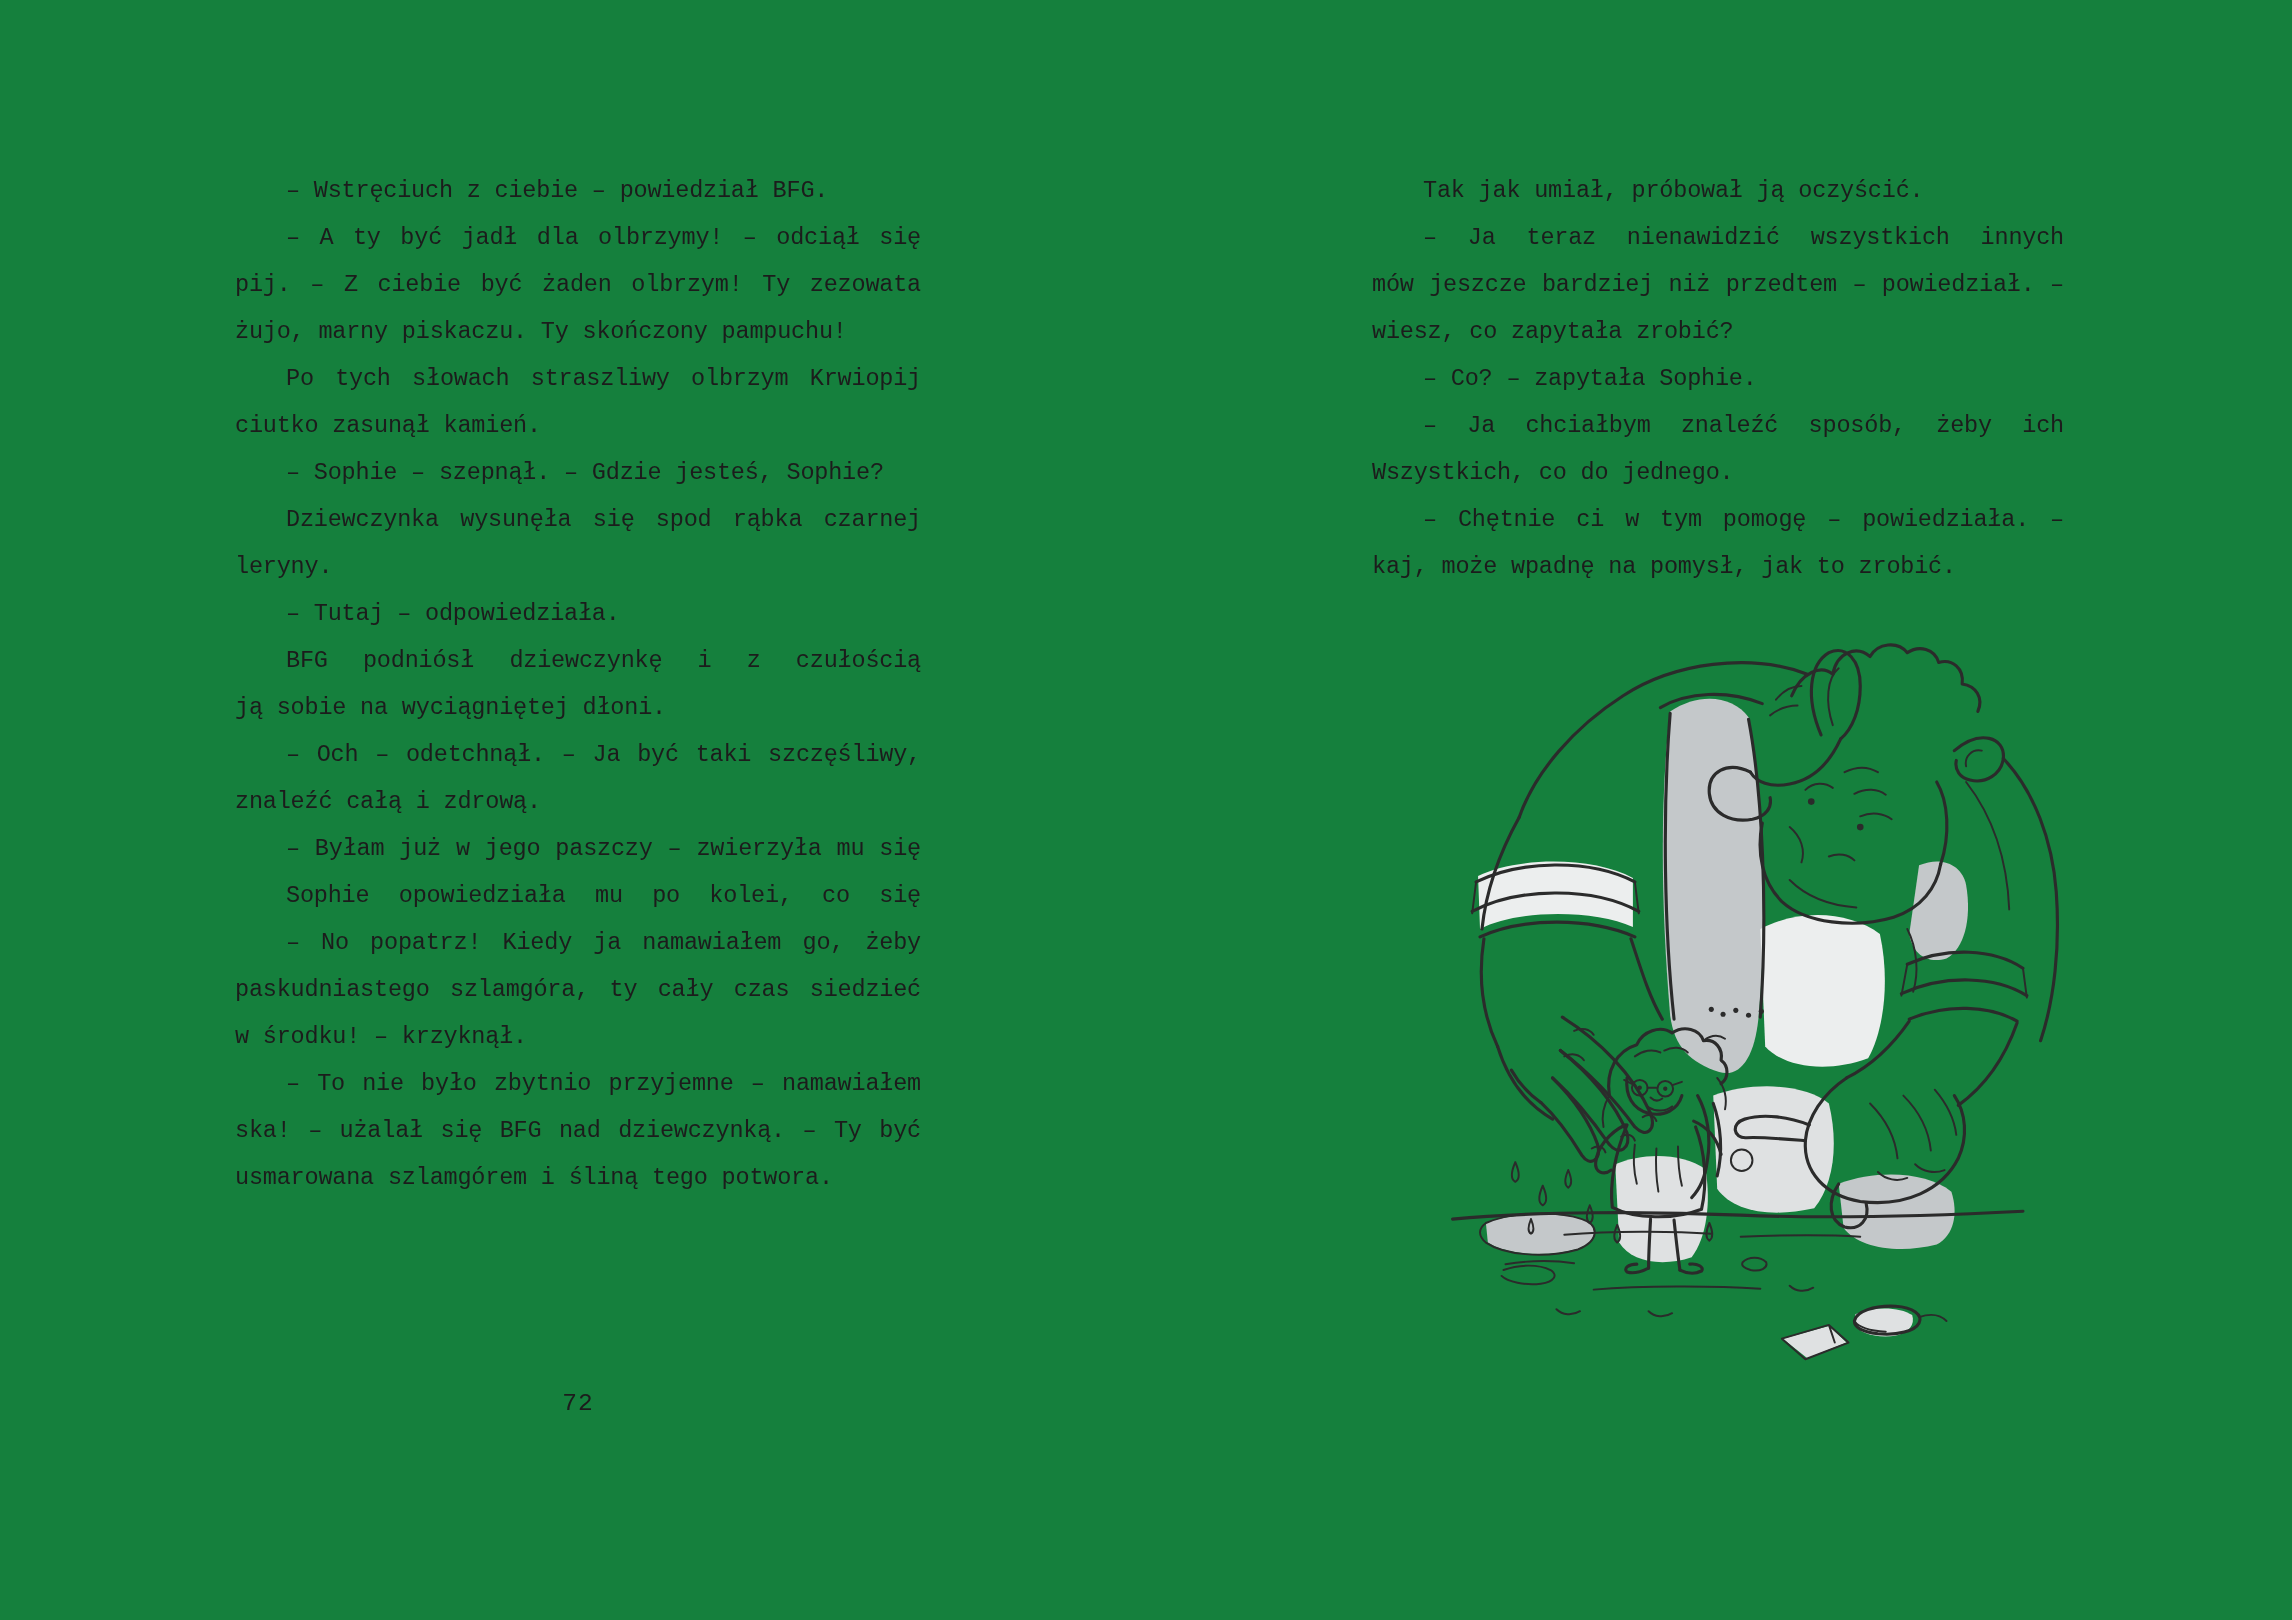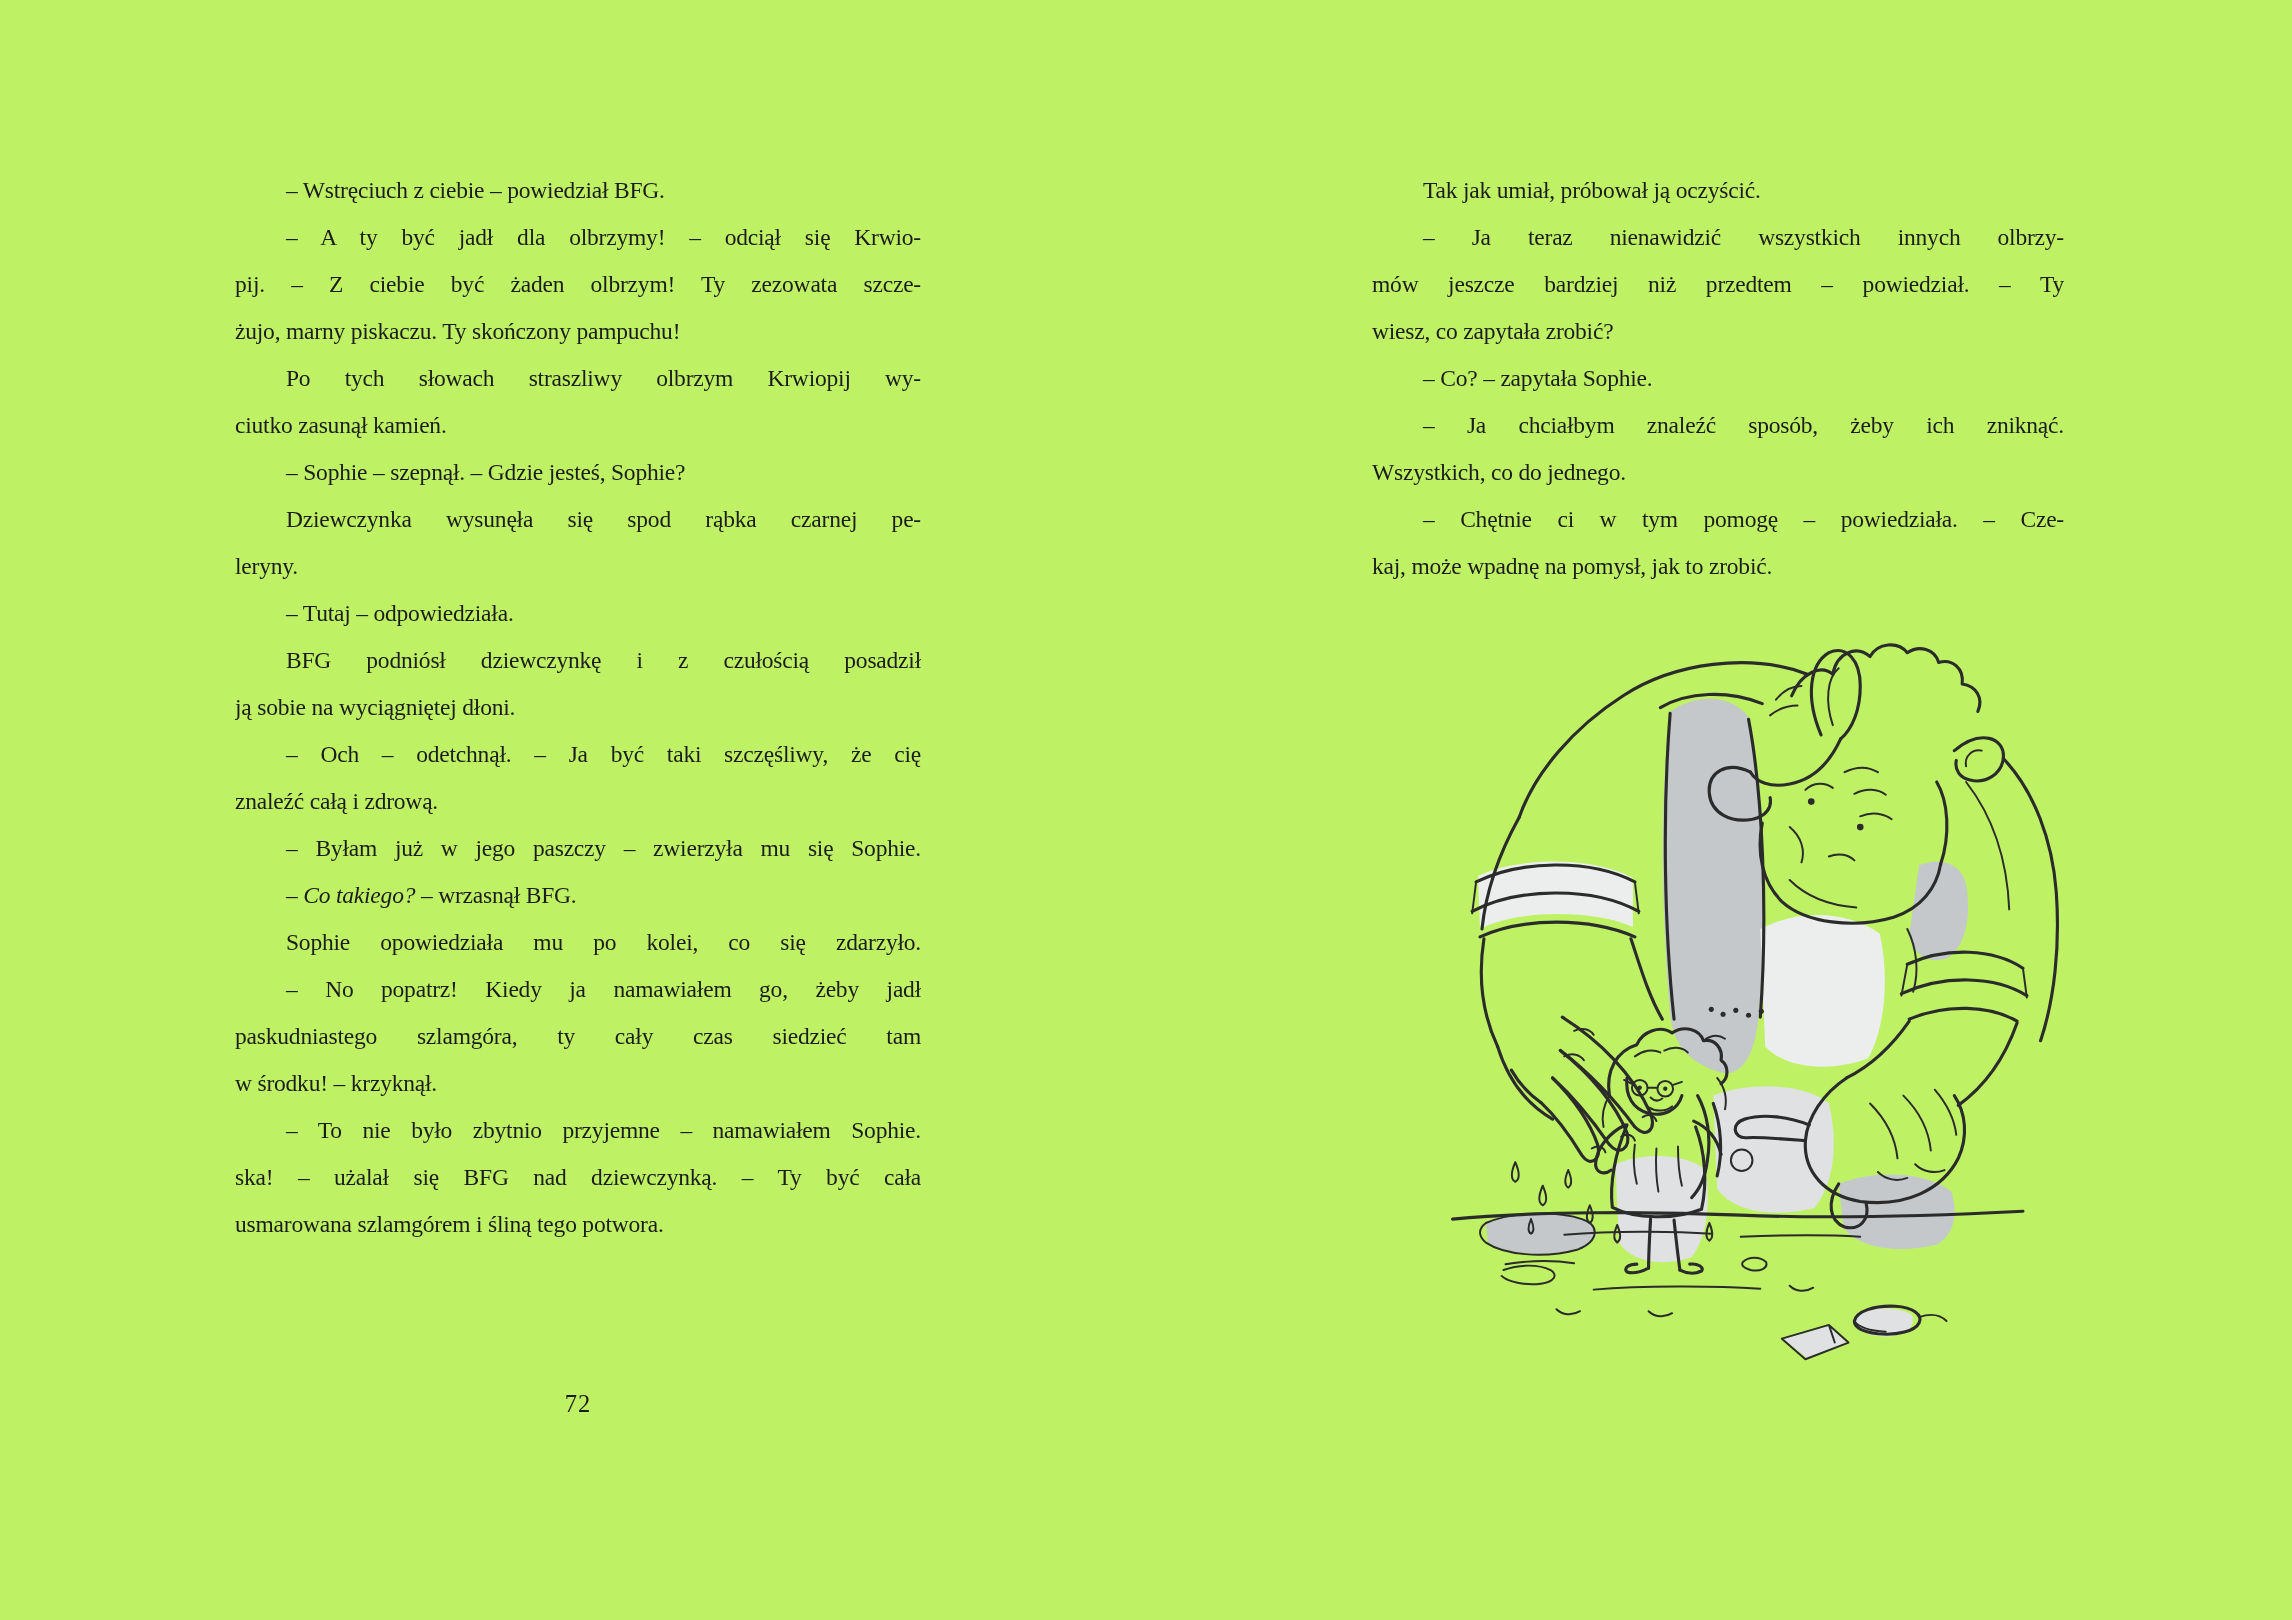--- a/index.html
+++ b/index.html
@@ -1,20 +1,20 @@
 <!DOCTYPE html>
 <html><head>
 <meta charset="utf-8">
 <style>
   html,body{margin:0;padding:0;background:#ffffff;}
   .spread{
     position:relative;
     width:2293px;height:1620px;
-    background:#bef264;
-    font-family:Liberation Serif, serif;
+    background:#15803d;
+    font-family:Liberation Mono, monospace;
     color:#1c1c1c;
     overflow:hidden;
   }
   .page{position:absolute;top:0;height:1620px;width:1146px;}
   .page-left{left:0;}
   .page-right{left:1147px;}
   .text-col{position:absolute;top:167px;}
   .page-left .text-col{left:235px;width:686px;}
   .page-right .text-col{left:225px;width:692px;}
   .line{
@@ -65,21 +65,20 @@
         <div class="line end"><span>ciutko zasunął kamień.</span></div>
         <div class="line indent end"><span>– Sophie – szepnął. – Gdzie jesteś, Sophie?</span></div>
         <div class="line indent"><span>Dziewczynka wysunęła się spod rąbka czarnej pe-</span></div>
         <div class="line end"><span>leryny.</span></div>
         <div class="line indent end"><span>– Tutaj – odpowiedziała.</span></div>
         <div class="line indent"><span>BFG podniósł dziewczynkę i z czułością posadził</span></div>
         <div class="line end"><span>ją sobie na wyciągniętej dłoni.</span></div>
         <div class="line indent"><span>– Och – odetchnął. – Ja być taki szczęśliwy, że cię</span></div>
         <div class="line end"><span>znaleźć całą i zdrową.</span></div>
         <div class="line indent"><span>– Byłam już w jego paszczy – zwierzyła mu się Sophie.</span></div>
-        <div class="line indent end"><span>– </span><em>Co takiego?</em><span> – wrzasnął BFG.</span></div>
         <div class="line indent"><span>Sophie opowiedziała mu po kolei, co się zdarzyło.</span></div>
         <div class="line indent"><span>– No popatrz! Kiedy ja namawiałem go, żeby jadł</span></div>
         <div class="line"><span>paskudniastego szlamgóra, ty cały czas siedzieć tam</span></div>
         <div class="line end"><span>w środku! – krzyknął.</span></div>
         <div class="line indent"><span>– To nie było zbytnio przyjemne – namawiałem Sophie.</span></div>
         <div class="line"><span>ska! – użalał się BFG nad dziewczynką. – Ty być cała</span></div>
         <div class="line end"><span>usmarowana szlamgórem i śliną tego potwora.</span></div>
       </div>
     <div class="page-number">72</div>
   </section>

